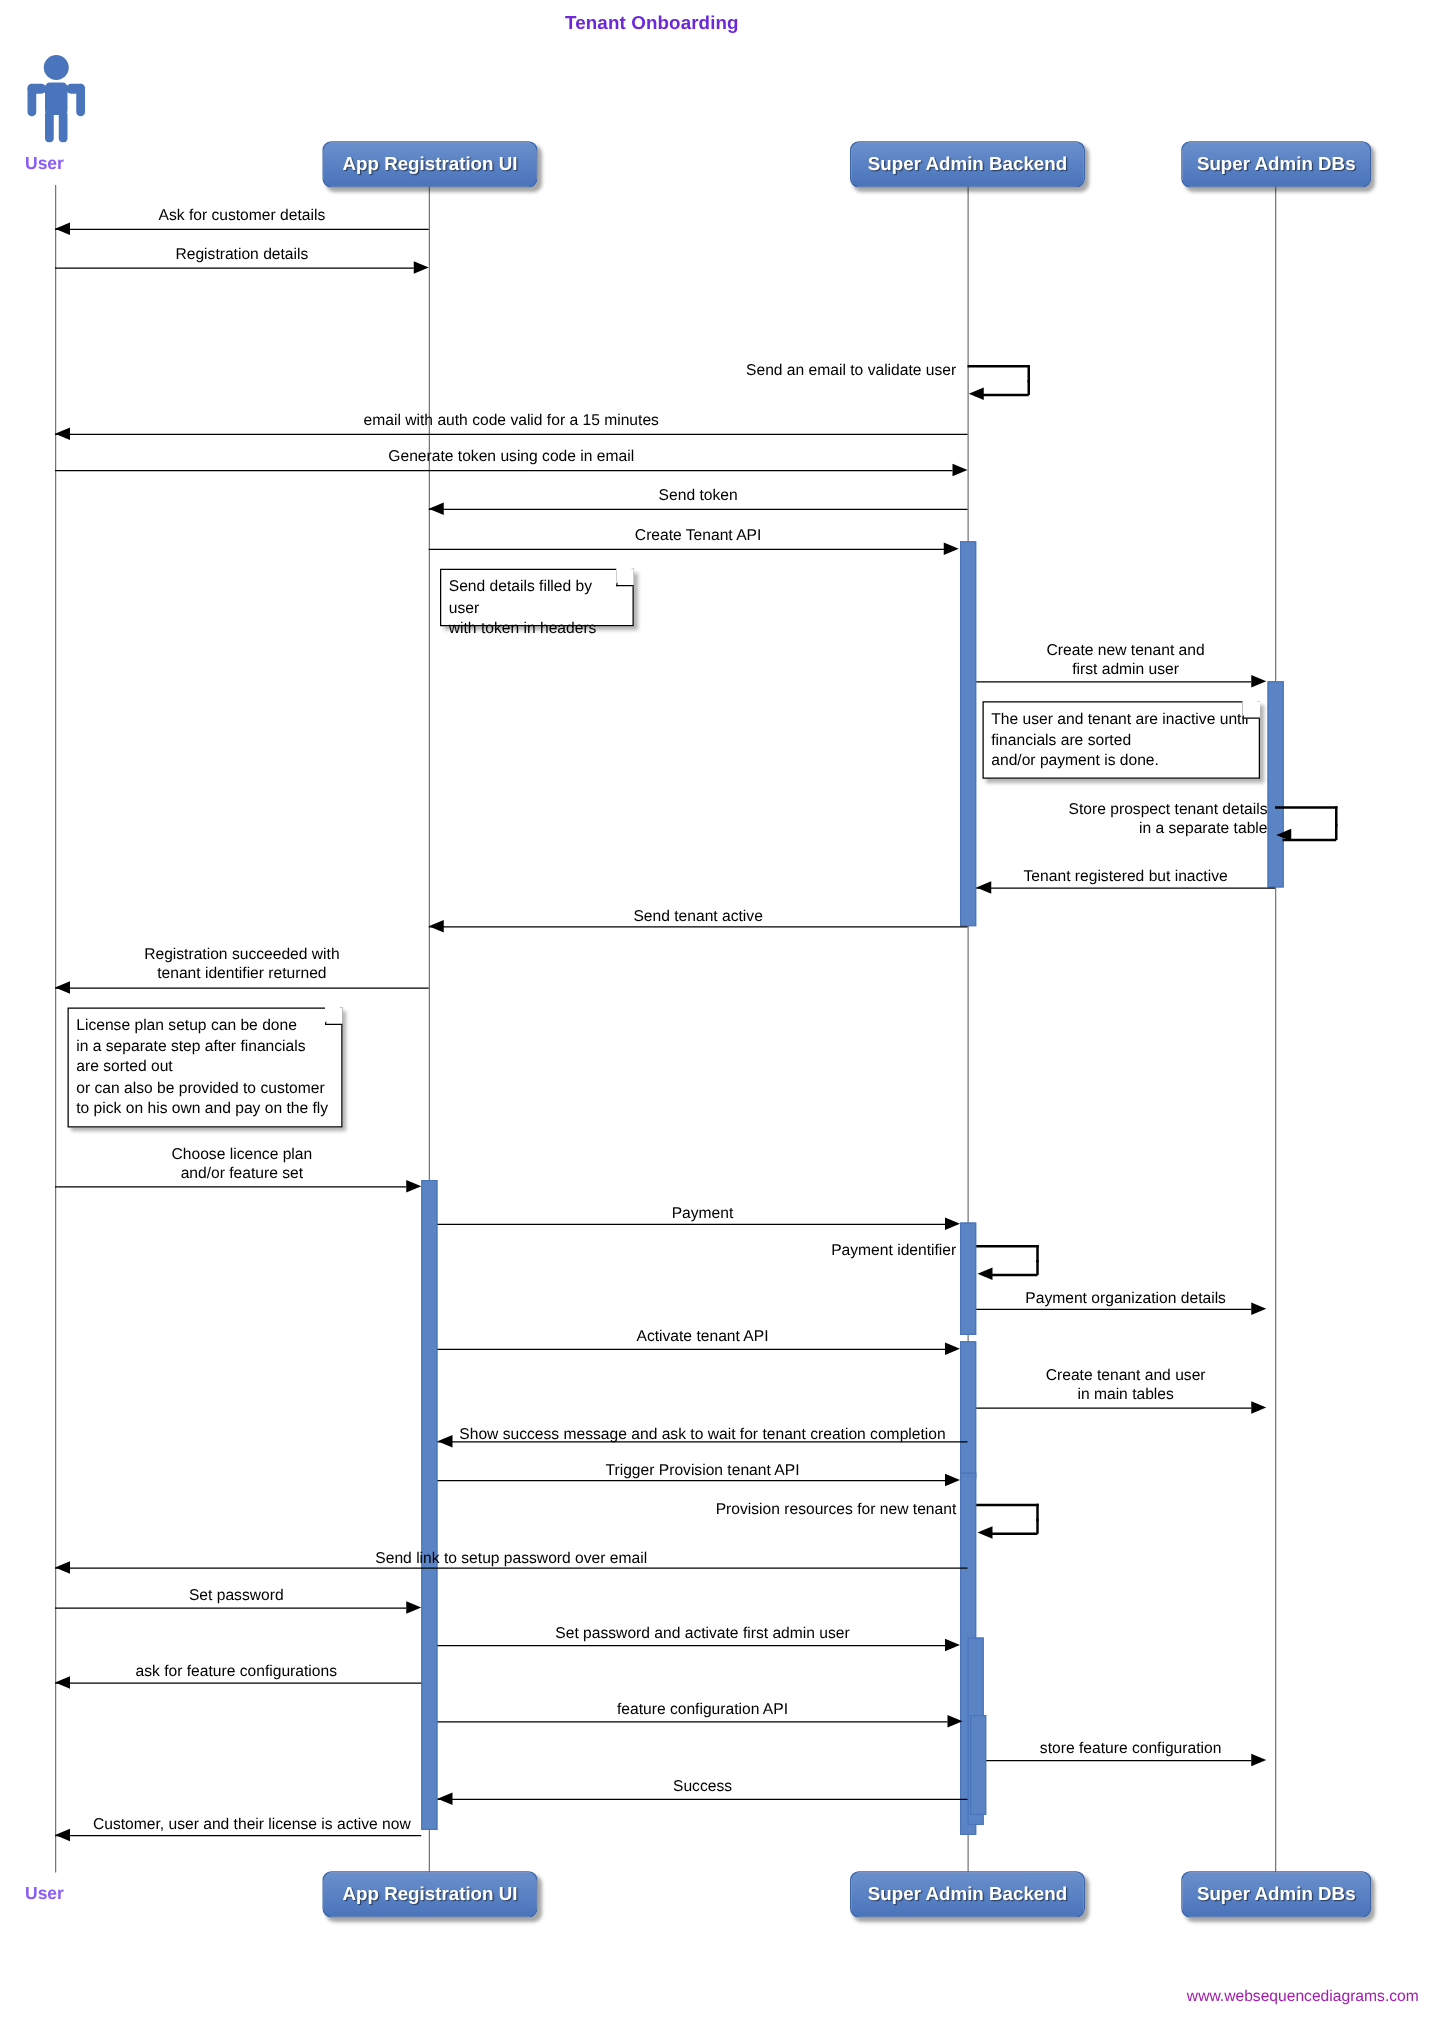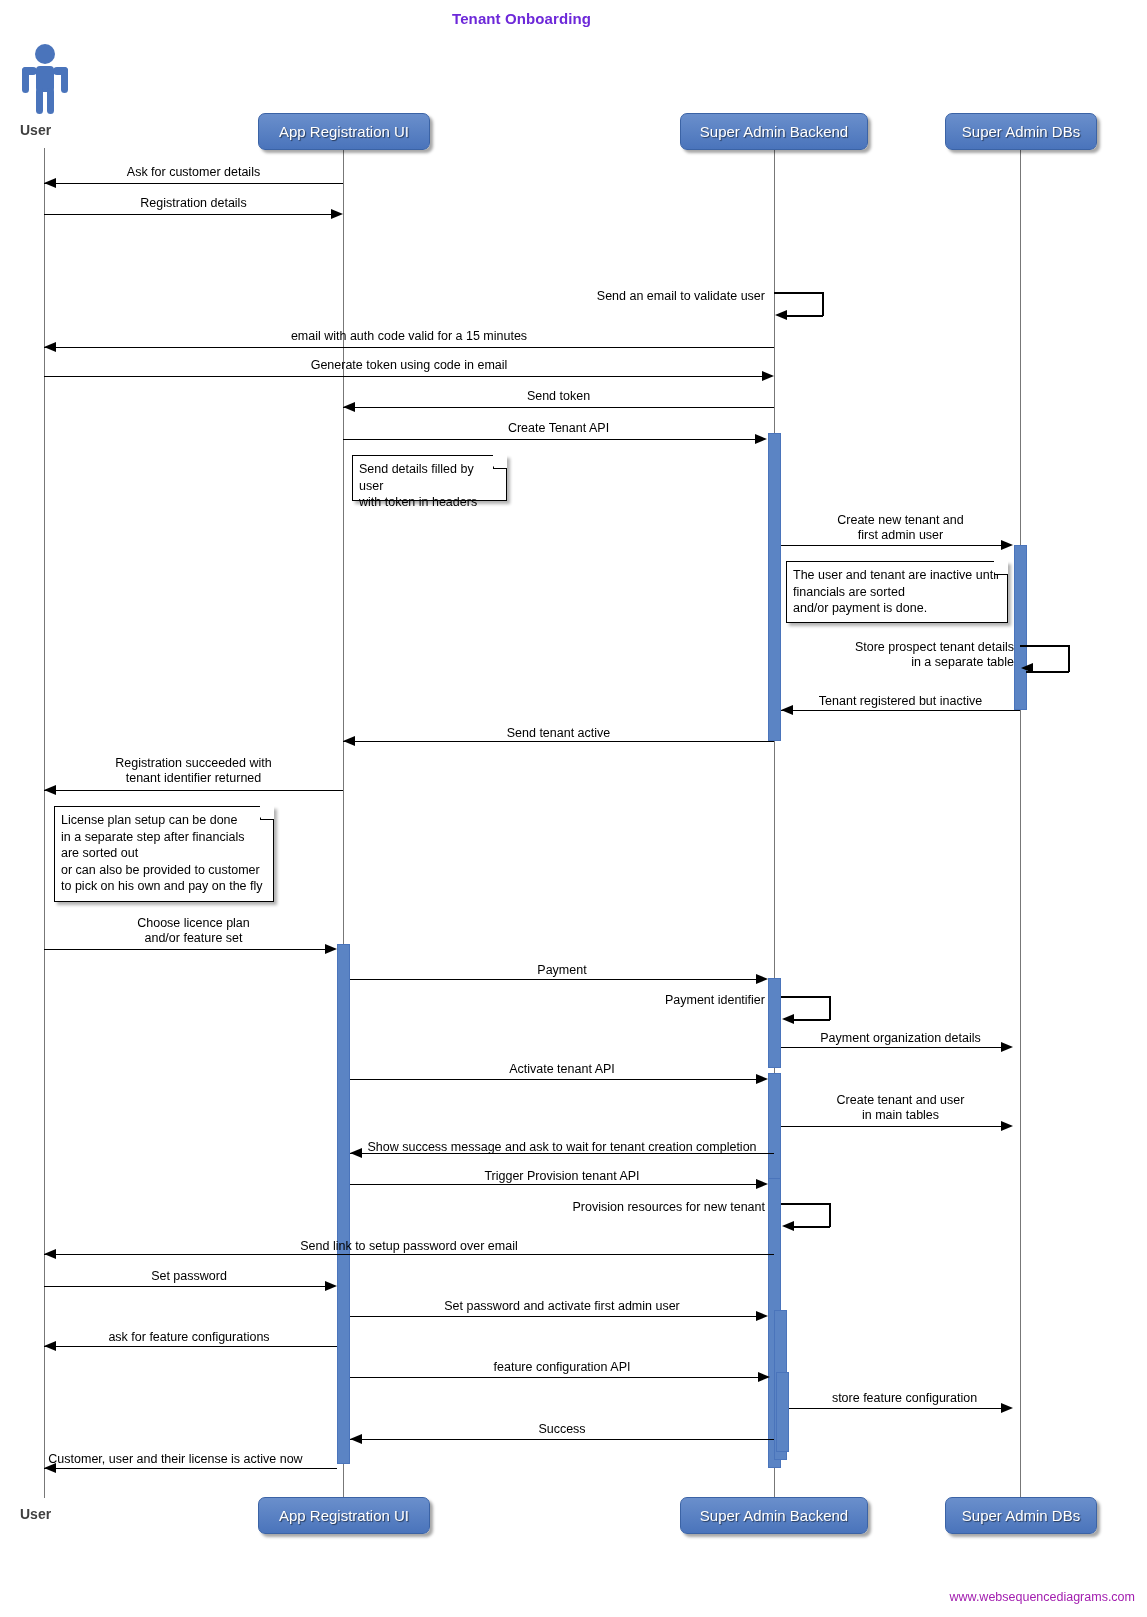--- a/index.html
+++ b/index.html
@@ -13,28 +13,28 @@
   .credit{
     position:absolute;right:12px;top:1590px;font-size:12.5px;color:#a21caf;
   }
 
   
   .pbox{
     position:absolute;box-sizing:border-box;
     background:linear-gradient(#6a8fcc,#4a74bb);
     border:1px solid #3b63a5;border-radius:7px;
     box-shadow:3px 3px 3px rgba(0,0,0,.35);
-    color:#fff;font-size:15px;font-weight:normal;
+    color:#fff;font-size:15px;font-weight:bold;
     display:flex;align-items:center;justify-content:center;
     text-shadow:1px 1px 1px rgba(0,0,0,.55);
     white-space:nowrap;
   }
   
   .actor-label{
-    position:absolute;font-size:14px;font-weight:bold;color:#404040;
+    position:absolute;font-size:14px;font-weight:bold;color:#8b5cf6;
   }
   .actor-fig{position:absolute;}
 
   
   .lifeline{
     position:absolute;width:1px;background:#777;
   }
   
   .activation{
     position:absolute;background:#5b84c4;border:1px solid #4a74bb;
@@ -265,19 +265,19 @@
   <div class="arrowhead arrow-right" style="left:758px;top:1372px;"></div>
 
   <div class="msg-label lbl-center" style="left:789px;top:1391px;width:231px;">store feature configuration</div>
   <div class="msg" style="left:789px;top:1408px;width:212px;"></div>
   <div class="arrowhead arrow-right" style="left:1001px;top:1403px;"></div>
 
   <div class="msg-label lbl-center" style="left:350px;top:1422px;width:424px;">Success</div>
   <div class="msg" style="left:350px;top:1439px;width:424px;"></div>
   <div class="arrowhead arrow-left" style="left:350px;top:1434px;"></div>
 
-  <div class="msg-label lbl-center" style="left:44px;top:1452px;width:263px;">Customer, user and their license is active now</div>
+  <div class="msg-label lbl-center" style="left:44px;top:1452px;width:263px;padding-left:26px;">Customer, user and their license is active now</div>
   <div class="msg" style="left:44px;top:1468px;width:293px;"></div>
   <div class="arrowhead arrow-left" style="left:44px;top:1463px;"></div>
 
   <div class="credit">www.websequencediagrams.com</div>
 
 </div>
 
 </body></html>

